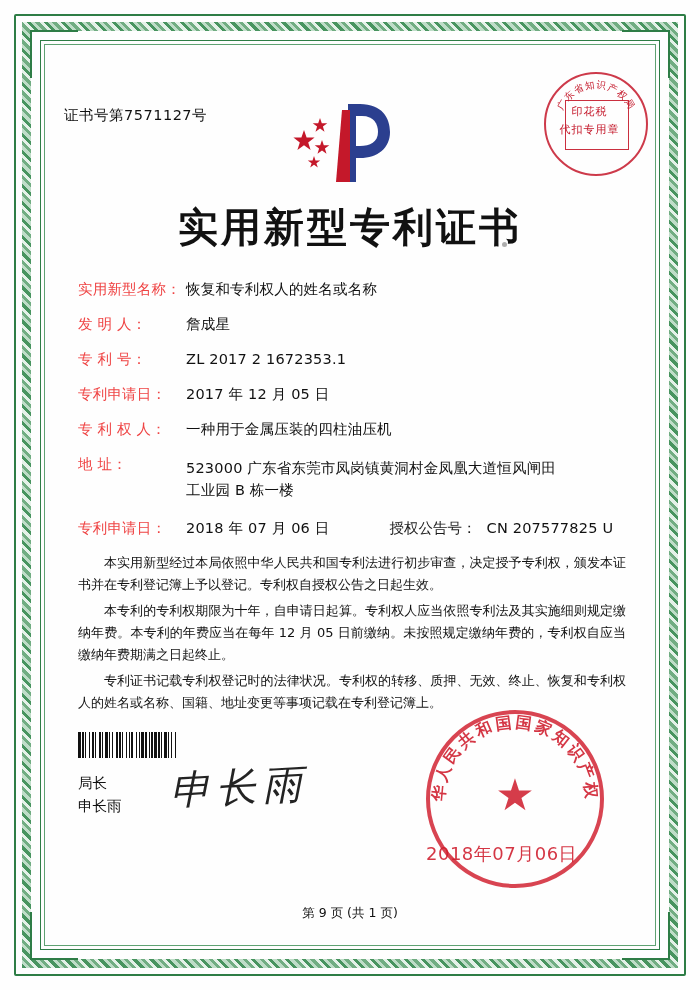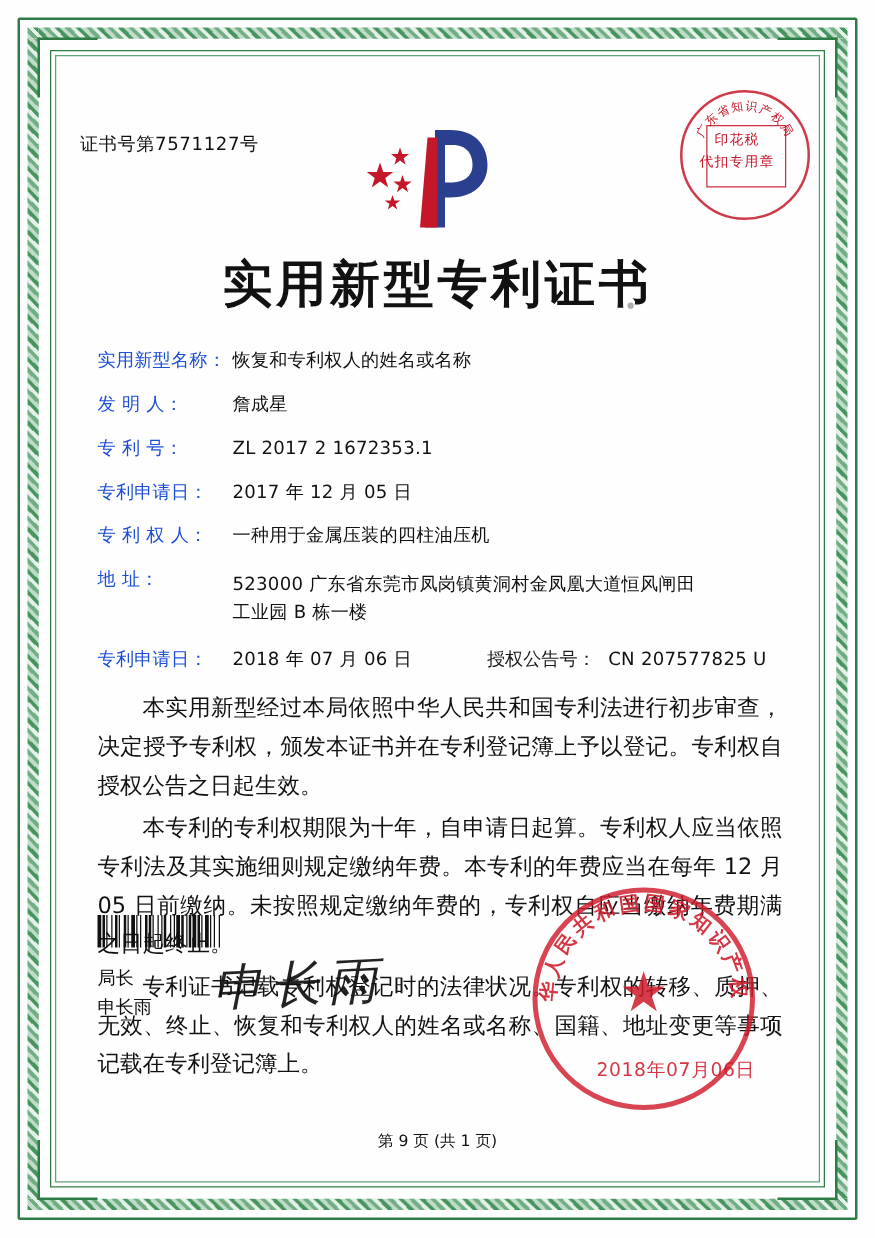--- a/index.html
+++ b/index.html
@@ -177,21 +177,21 @@
     line-height: 1.1;
   }
   .frow {
     display: flex;
     align-items: flex-start;
     margin-bottom: 19px;
   }
   .flabel {
     width: 108px;
     flex: 0 0 108px;
-    color: #1d4ed8;
+    color: #ef4444;
     letter-spacing: 0.2px;
     white-space: nowrap;
   }
   .fvalue {
     color: #111;
     letter-spacing: 0.2px;
   }
   .fvalue.wrap {
     line-height: 1.55;
   }
@@ -205,21 +205,21 @@
   .fsecond-value {
     margin-left: 10px;
   }
 
   
   .paras {
     position: absolute;
     left: 18px;
     right: 14px;
     top: 492px;
-    font-size: 18px;
+    font-size: 13px;
     line-height: 1.72;
     color: #111;
     text-align: justify;
   }
   .paras p {
     margin: 0 0 3px 0;
     text-indent: 2em;
   }
 
   
@@ -282,23 +282,23 @@
     font-size: 44px;
     color: #cf1b2b;
     opacity: 0.85;
     line-height: 1;
   }
   .seal .seal-date {
     position: absolute;
     left: 0;
     right: 0;
     bottom: 22px;
-    text-align: right;
+    text-align: left;
     color: #cf1b2b;
-    font-size: 15px;
+    font-size: 18px;
     opacity: 0.88;
     letter-spacing: 0.5px;
   }
 
   .footer {
     position: absolute;
     left: 0; right: 0;
     bottom: 8px;
     text-align: center;
     font-size: 12.5px;

